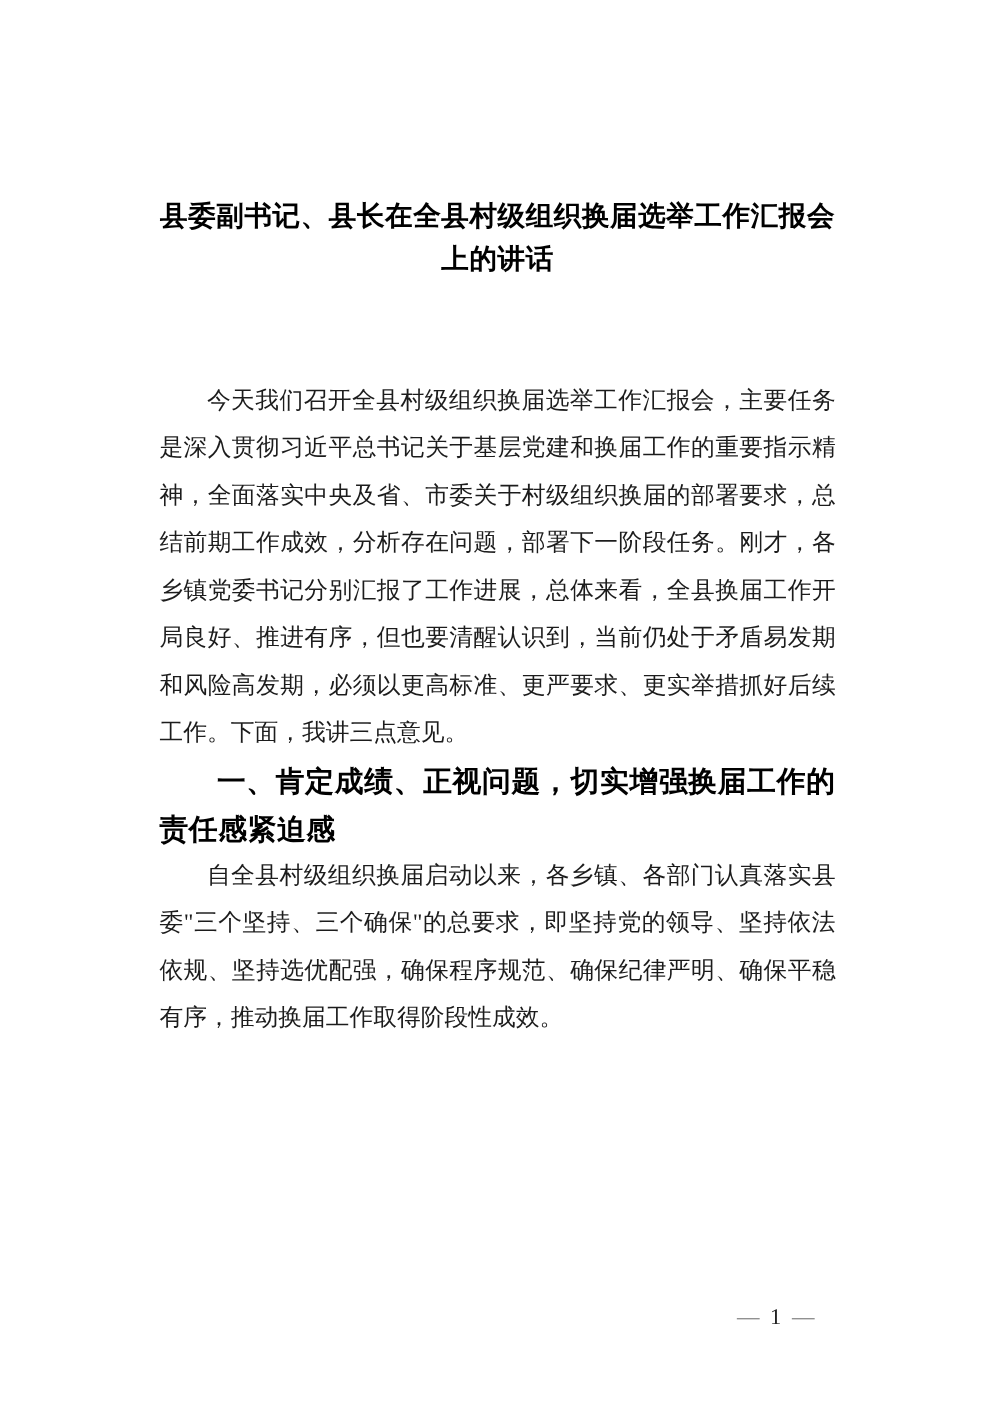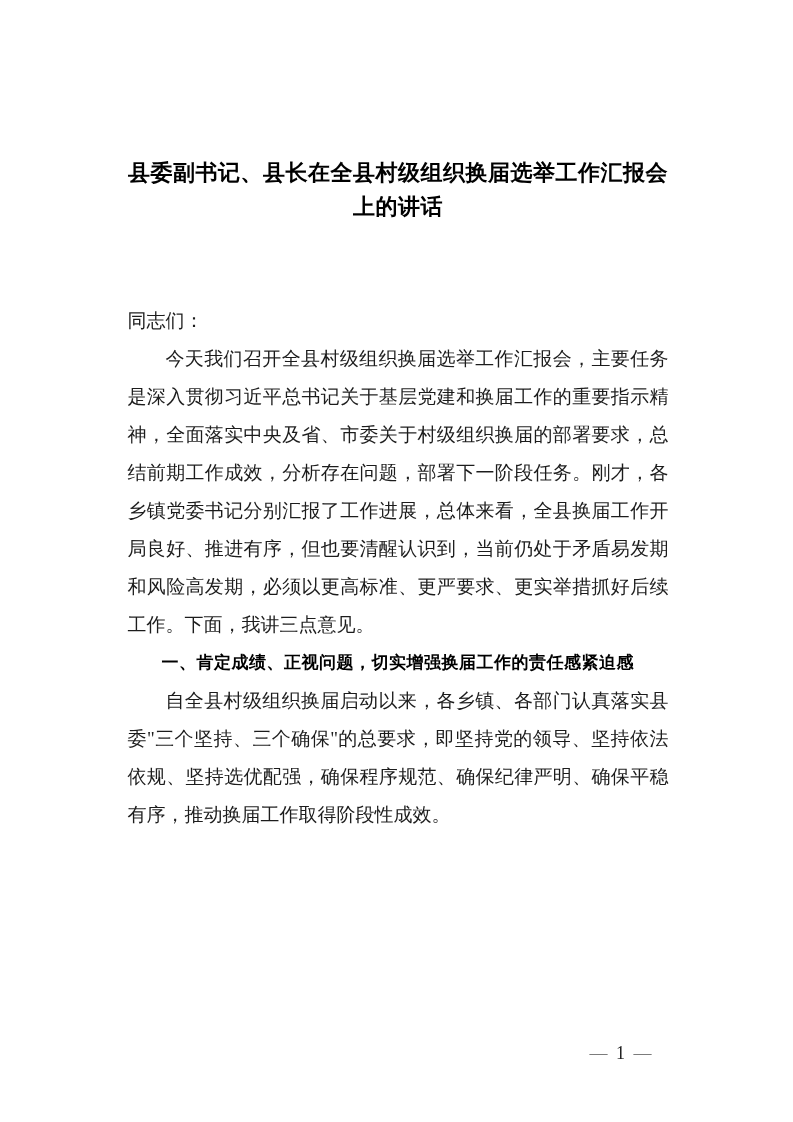--- a/index.html
+++ b/index.html
@@ -38,21 +38,21 @@
   .content p {
     margin: 0;
     text-indent: 2em;
   }
   .content p.salutation {
     text-indent: 0;
   }
   .section-heading {
     font-family: "Liberation Sans", "DejaVu Sans", sans-serif;
     font-weight: bold;
-    font-size: 17px;
+    font-size: 23px;
     line-height: 38px;
     text-indent: 2em;
     margin: 0;
     color: #000000;
     letter-spacing: 0.5px;
   }
   .subsection-lead {
     font-weight: bold;
     color: #111111;
   }
@@ -71,21 +71,20 @@
 </style>
 </head>
 <body>
 
 <div class="page">
 
   <h1 class="doc-title">县委副书记、县长在全县村级组织换届选举工作汇报会上的讲话</h1>
 
   <div class="content">
 
-    <p class="salutation">同志们：</p>
 
     <p>今天我们召开全县村级组织换届选举工作汇报会，主要任务是深入贯彻习近平总书记关于基层党建和换届工作的重要指示精神，全面落实中央及省、市委关于村级组织换届的部署要求，总结前期工作成效，分析存在问题，部署下一阶段任务。刚才，各乡镇党委书记分别汇报了工作进展，总体来看，全县换届工作开局良好、推进有序，但也要清醒认识到，当前仍处于矛盾易发期和风险高发期，必须以更高标准、更严要求、更实举措抓好后续工作。下面，我讲三点意见。</p>
 
     <h2 class="section-heading">一、肯定成绩、正视问题，切实增强换届工作的责任感紧迫感</h2>
 
     <p>自全县村级组织换届启动以来，各乡镇、各部门认真落实县委"三个坚持、三个确保"的总要求，即坚持党的领导、坚持依法依规、坚持选优配强，确保程序规范、确保纪律严明、确保平稳有序，推动换届工作取得阶段性成效。</p>
 
 
   </div>
 

